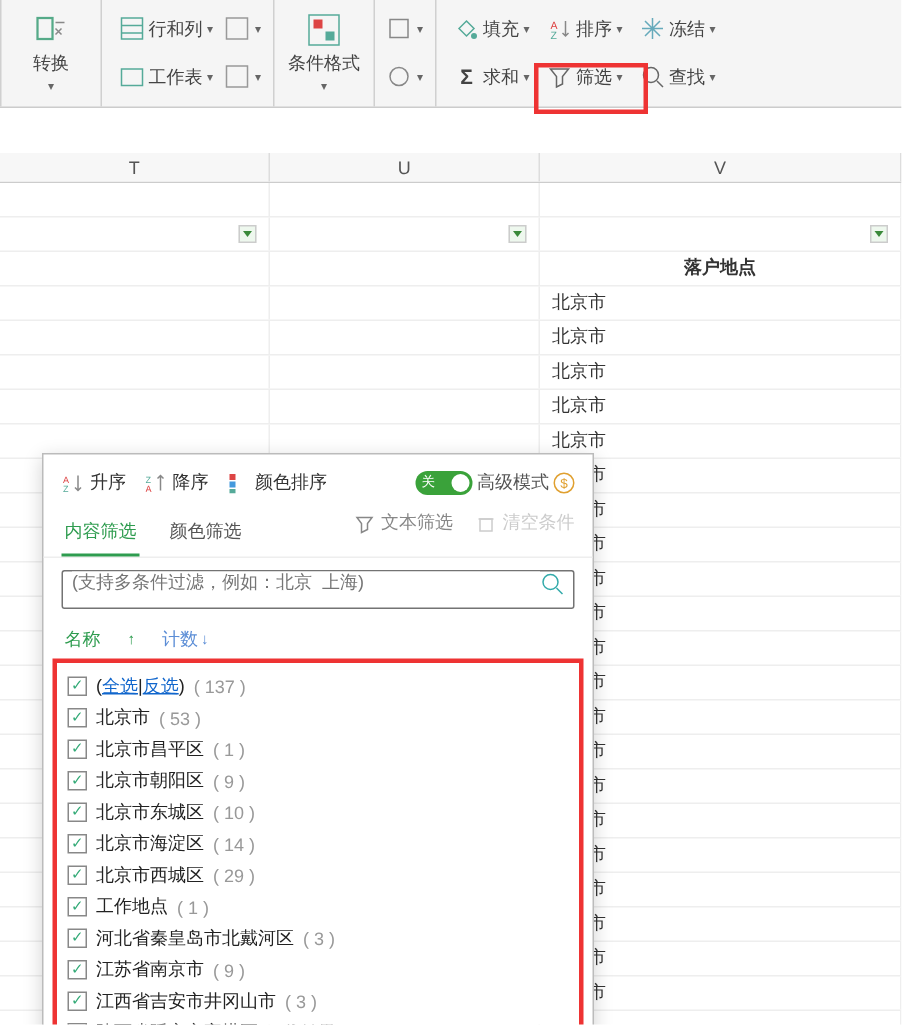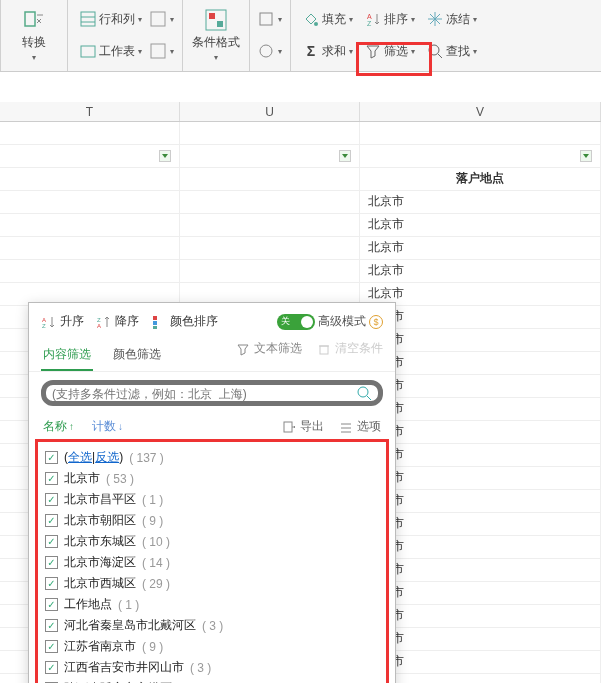--- a/index.html
+++ b/index.html
@@ -40,26 +40,26 @@
   .switch::after { content:""; position:absolute; right:2px; top:2px; width:12px;height:12px;background:#fff;border-radius:50%; }
   .switch-lbl { color:#555; display:flex; align-items:center; gap:3px; }
   .premium { width:14px;height:14px;border:1px solid #e0a030;border-radius:50%;color:#e0a030;font-size:9px;text-align:center;line-height:13px; }
 
   .tabs { display:flex; border-bottom:1px solid #eee; padding:0 12px; gap:18px; align-items:flex-start; }
   .tab { padding:6px 2px; cursor:pointer; color:#555; }
   .tab.active { color:#2e9c4f; border-bottom:2px solid #2e9c4f; }
   .tabright { margin-left:auto; display:flex; gap:14px; color:#888; }
   .tabright .disabled { color:#ccc; }
 
-  .searchbox { margin:8px 12px; display:flex; border:5px solid #737373; border-radius:12px; height:26px; align-items:flex-end; padding:0 6px; }
+  .searchbox { margin:8px 12px; display:flex; border:1px solid #737373; border-radius:2px; height:26px; align-items:flex-start; padding:0 6px; }
   .searchbox input { flex:1; border:none; outline:none; font-size:12px; color:#888; }
   .searchbox .sico { color:#3aa; font-size:14px; }
 
   .listheader { display:flex; padding:4px 14px; gap:18px; color:#888; }
-  .listheader .nm { color:#2e9c4f; display:flex; align-items:center; gap:2px;}
+  .listheader .nm { color:#2e9c4f; display:flex; align-items:center; gap:18px;}
   .listheader .ct { color:#5b8dd6; display:flex; align-items:center; gap:2px;}
   .listheader .right { margin-left:auto; display:flex; gap:14px; color:#666; }
   .arrow-up { color:#2e9c4f; font-size:10px; }
   .arrow-dn { color:#5b8dd6; font-size:10px; }
 
   .listwrap { position:relative; margin:4px 10px 0 10px; height:262px; }
   .listborder { position:absolute; inset:-4px -4px -4px -4px; border:3px solid #e33; }
   .list { height:100%; overflow:auto; padding:4px 6px; }
   .item { display:flex; align-items:center; gap:6px; padding:2px 0; }
   .cb { width:13px;height:13px;border:1px solid #888;background:#fff;display:inline-flex;align-items:center;justify-content:center;}
@@ -433,41 +433,20 @@
     </div>
     <div class="listheader">
       <div class="nm">
           <span>名称</span>
           <span class="arrow-up">↑</span>
         </div>
       <div class="ct">
           <span>计数</span>
           <span class="arrow-dn">↓</span>
         </div>
-      <div class="right">
-        <div class="sortbtn">
-            <span class="ico">
-              <svg width="14" height="14">
-                <rect x="2" y="2" width="8" height="10" fill="none" stroke="#888"></rect>
-                <path d="M10 7h3m-1-1l1 1-1 1" stroke="#888" fill="none"></path>
-              </svg>
-            </span>
-            <span>导出</span>
-          </div>
-        <div class="sortbtn">
-            <span class="ico">
-              <svg width="14" height="14">
-                <line x1="2" y1="4" x2="12" y2="4" stroke="#888"></line>
-                <line x1="2" y1="8" x2="12" y2="8" stroke="#888"></line>
-                <line x1="2" y1="12" x2="12" y2="12" stroke="#888"></line>
-              </svg>
-            </span>
-            <span>选项</span>
-          </div>
-      </div>
     </div>
     <div class="listwrap">
       <div class="listborder"></div>
       <div class="list">
         <div class="item">
           <span class="cb chk"></span>
           <span class="lbl">(<a>全选</a>|<a>反选</a>)</span>
           <span class="cnt">( 137 )</span>
         </div>
         <div id="filter-items">

